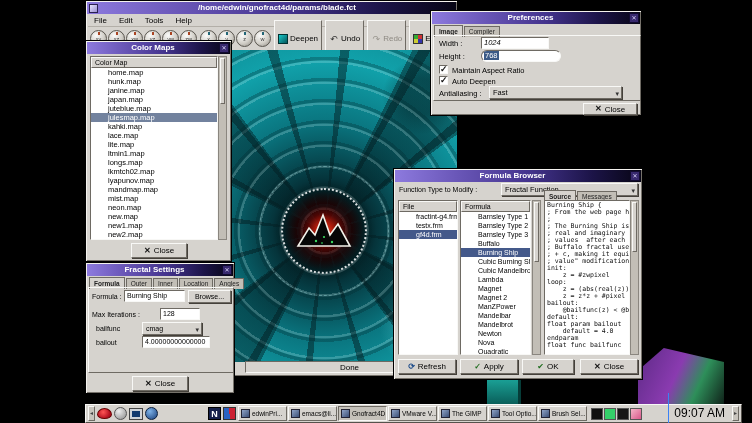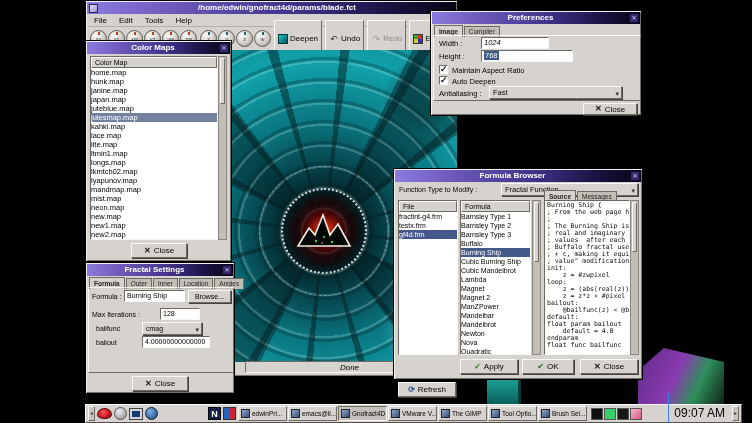--- a/index.html
+++ b/index.html
@@ -41,21 +41,21 @@
   .cb::before{content:"\2713";position:absolute;top:-2px;left:0;font-size:9px;color:#111;font-weight:bold;}
   .tabs{position:absolute;display:flex;align-items:flex-end;}
   .tabs .tab{font-size:6.5px;line-height:8px;padding:1px 4px;background:#c2beb6;
        border:1px solid #6e6a63;border-bottom:none;margin-right:1px;color:#222;}
   .tabs .sel{background:#d6d3ce;font-weight:bold;padding-top:2px;}
   .page{position:absolute;border:1px solid;border-color:#f8f8f6 #6e6a63 #6e6a63 #f8f8f6;}
   .list{position:absolute;background:#fff;border:1px solid;
        border-color:#6e6a63 #f8f8f6 #f8f8f6 #6e6a63;overflow:hidden;}
   .list-header{height:11px;background:#d6d3ce;border:1px solid;
        border-color:#f8f8f6 #6e6a63 #6e6a63 #f8f8f6;font-size:7px;line-height:9px;padding-left:3px;}
-  .rows .row{height:9px;line-height:9px;font-size:7px;padding-left:0;white-space:nowrap;overflow:hidden;}
+  .rows .row{height:9px;line-height:9px;font-size:7px;padding-left:17px;white-space:nowrap;overflow:hidden;}
   .rows .sel{background:#44598a;color:#fff;}
   #colormap-rows .row{font-size:7.5px;}
   #colormap-rows .sel{background:#72829e;color:#fff;}
   .vscroll{position:absolute;width:9px;background:#c2beb6;border:1px solid #8a867f;}
   .vthumb{margin:1px;background:#d6d3ce;border:1px solid;border-color:#f8f8f6 #6e6a63 #6e6a63 #f8f8f6;}
   .src{position:absolute;background:#fff;border:1px solid;
        border-color:#6e6a63 #f8f8f6 #f8f8f6 #6e6a63;overflow:hidden;
        font-family:"DejaVu Sans Mono",monospace;font-size:6.5px;color:#111;padding:1px 2px;}
   .src .row{white-space:pre;height:7px;line-height:7px;padding:0;font-size:6.5px;}
 
@@ -93,21 +93,21 @@
       radial-gradient(circle at 90% 15%, rgba(6,60,66,0.45) 0 18px, rgba(0,0,0,0) 38px),
       radial-gradient(circle at 10% 85%, rgba(140,240,245,0.22) 0 26px, rgba(0,0,0,0) 54px),
       radial-gradient(circle at 92% 88%, rgba(140,240,245,0.2) 0 22px, rgba(0,0,0,0) 48px),
       radial-gradient(circle at 64% 58%, #02090b 0px 28px, #05343b 52px, #0a7680 110px, #11a2ab 170px, #0d868f 235px, #0a6b74 300px, #095c64 100%);}
   .ring1{position:absolute;left:calc(64% - 43px);top:calc(58% - 43px);width:86px;height:86px;
        border-radius:50%;border:2px dotted rgba(255,255,255,0.85);}
   .ring2{position:absolute;left:calc(64% - 65px);top:calc(58% - 65px);width:130px;height:130px;
        border-radius:50%;border:1px dashed rgba(190,255,255,0.35);}
   .ship{position:absolute;left:calc(64% - 30px);top:calc(58% - 21px);width:60px;height:42px;}
 
-  #statusbar{position:absolute;left:2px;right:2px;bottom:2px;height:14px;display:flex;gap:10px;padding:1px 1px;font-style:italic;}
+  #statusbar{position:absolute;left:2px;right:2px;bottom:2px;height:14px;display:flex;gap:10px;padding:1px 1px;}
   .status-cell{border:1px solid;border-color:#6e6a63 #f8f8f6 #f8f8f6 #6e6a63;height:12px;background:#d6d3ce;}
   #progress{width:40%;}
   #statusmsg{flex:1;text-align:center;font-size:8px;line-height:11px;}
 
   
   #colormaps{left:85px;top:40px;width:147px;height:222px;z-index:3;}
   #settings{left:85px;top:262px;width:150px;height:132px;z-index:4;}
   #prefs{left:430px;top:10px;width:212px;height:106px;z-index:5;}
   #browser{left:393px;top:168px;width:250px;height:212px;z-index:6;}
 
@@ -287,21 +287,21 @@
     <span class="tb-close"></span>
   </div>
   <div class="tabs" style="left:3px;top:14px;">
       <span class="tab sel">Image</span>
       <span class="tab">Compiler</span>
     </div>
   <div class="page" style="left:2px;top:24px;width:208px;height:66px;"></div>
   <span class="lbl" style="left:8px;top:28px;">Width :</span>
   <div class="entry" style="left:50px;top:26px;width:68px;font-style:italic;">1024</div>
   <span class="lbl" style="left:8px;top:41px;">Height :</span>
-  <div class="entry" style="left:50px;top:39px;width:92px;"><span class="seltext">768</span></div>
+  <div class="entry" style="left:50px;top:39px;width:80px;border-radius:6px;"><span class="seltext">768</span></div>
   <div class="cb" style="left:8px;top:54px;"></div>
   <span class="lbl" style="left:21px;top:55px;">Maintain Aspect Ratio</span>
   <div class="cb" style="left:8px;top:65px;"></div>
   <span class="lbl" style="left:21px;top:66px;">Auto Deepen</span>
   <span class="lbl" style="left:8px;top:78px;">Antialiasing :</span>
   <div class="dropdown" style="left:58px;top:75px;width:133px;">Fast</div>
   <div class="btn" style="left:152px;top:92px;width:54px;height:12px;">
     <span class="glyph glyph-close"></span>
     <span>Close</span>
   </div>
@@ -373,21 +373,21 @@
       <div class="row">default:</div>
       <div class="row">float param bailout</div>
       <div class="row">    default = 4.0</div>
       <div class="row">endparam</div>
       <div class="row">float func bailfunc</div>
     </div>
   <div class="vscroll" style="left:236px;top:31px;height:155px;">
     <div class="vthumb" style="height:50px;"></div>
   </div>
 
-  <div class="btn" style="left:4px;top:190px;width:58px;height:15px;margin-top:23px;">
+  <div class="btn" style="left:4px;top:190px;width:58px;height:15px;">
     <span class="glyph glyph-refresh"></span>
     <span>Refresh</span>
   </div>
   <div class="btn" style="left:66px;top:190px;width:58px;height:15px;">
     <span class="glyph glyph-apply"></span>
     <span>Apply</span>
   </div>
   <div class="btn" style="left:128px;top:190px;width:52px;height:15px;">
     <span class="glyph glyph-ok"></span>
     <span>OK</span>

